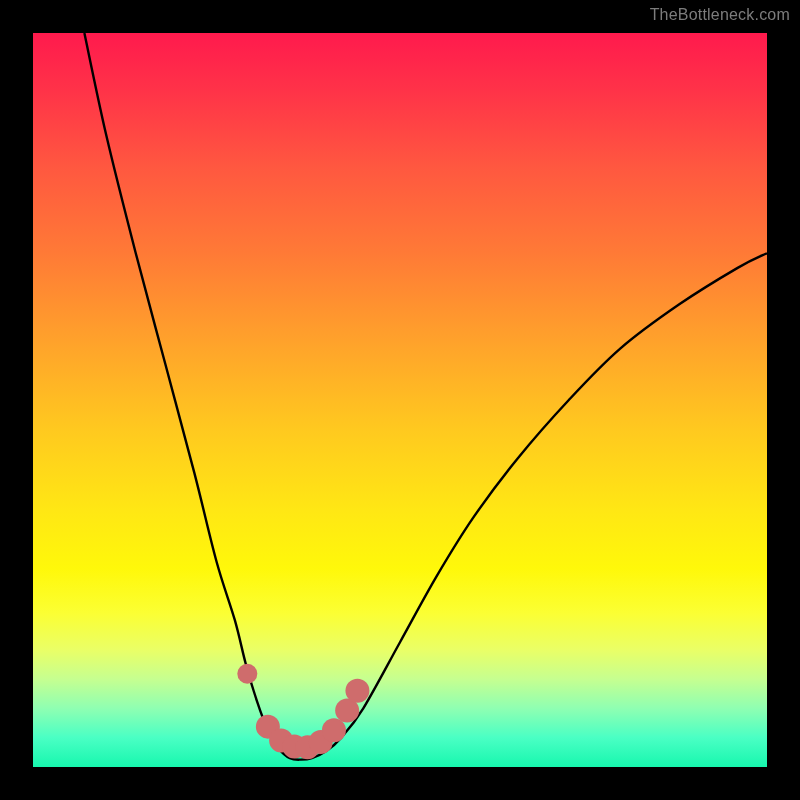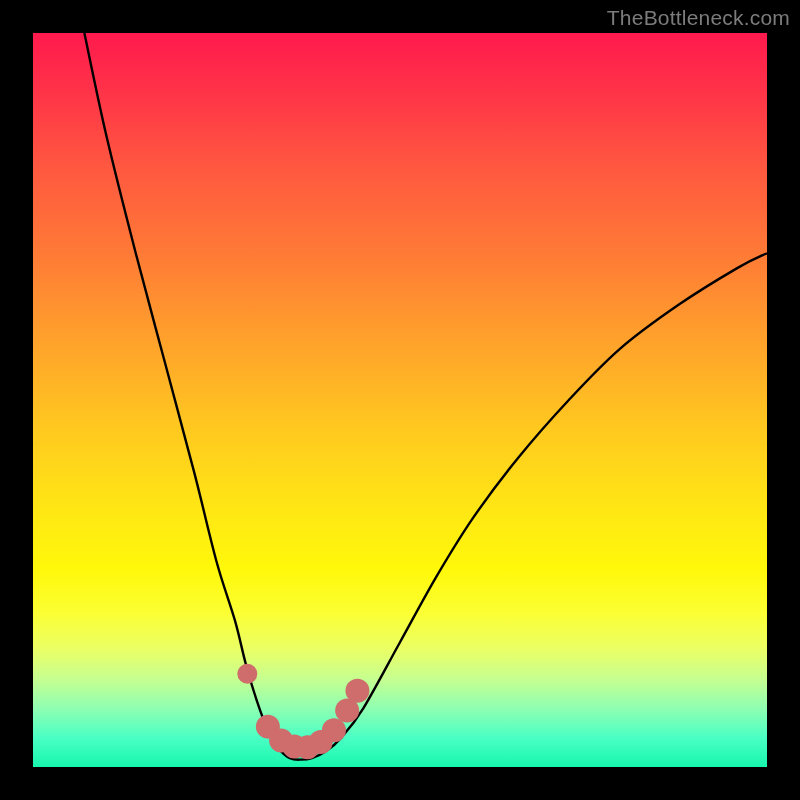--- a/index.html
+++ b/index.html
@@ -56,21 +56,21 @@
     left: 0;
     top: 0;
     width: 734px;
     height: 734px;
   }
   .watermark {
     position: absolute;
     top: 6px;
     right: 10px;
     color: #7c7c7c;
-    font-size: 21px;
+    font-size: 16px;
     font-weight: 500;
     letter-spacing: 0.2px;
     user-select: none;
   }
 </style>
 </head>
 <body>
 
 <div class="frame">
   <div class="plot-area">

